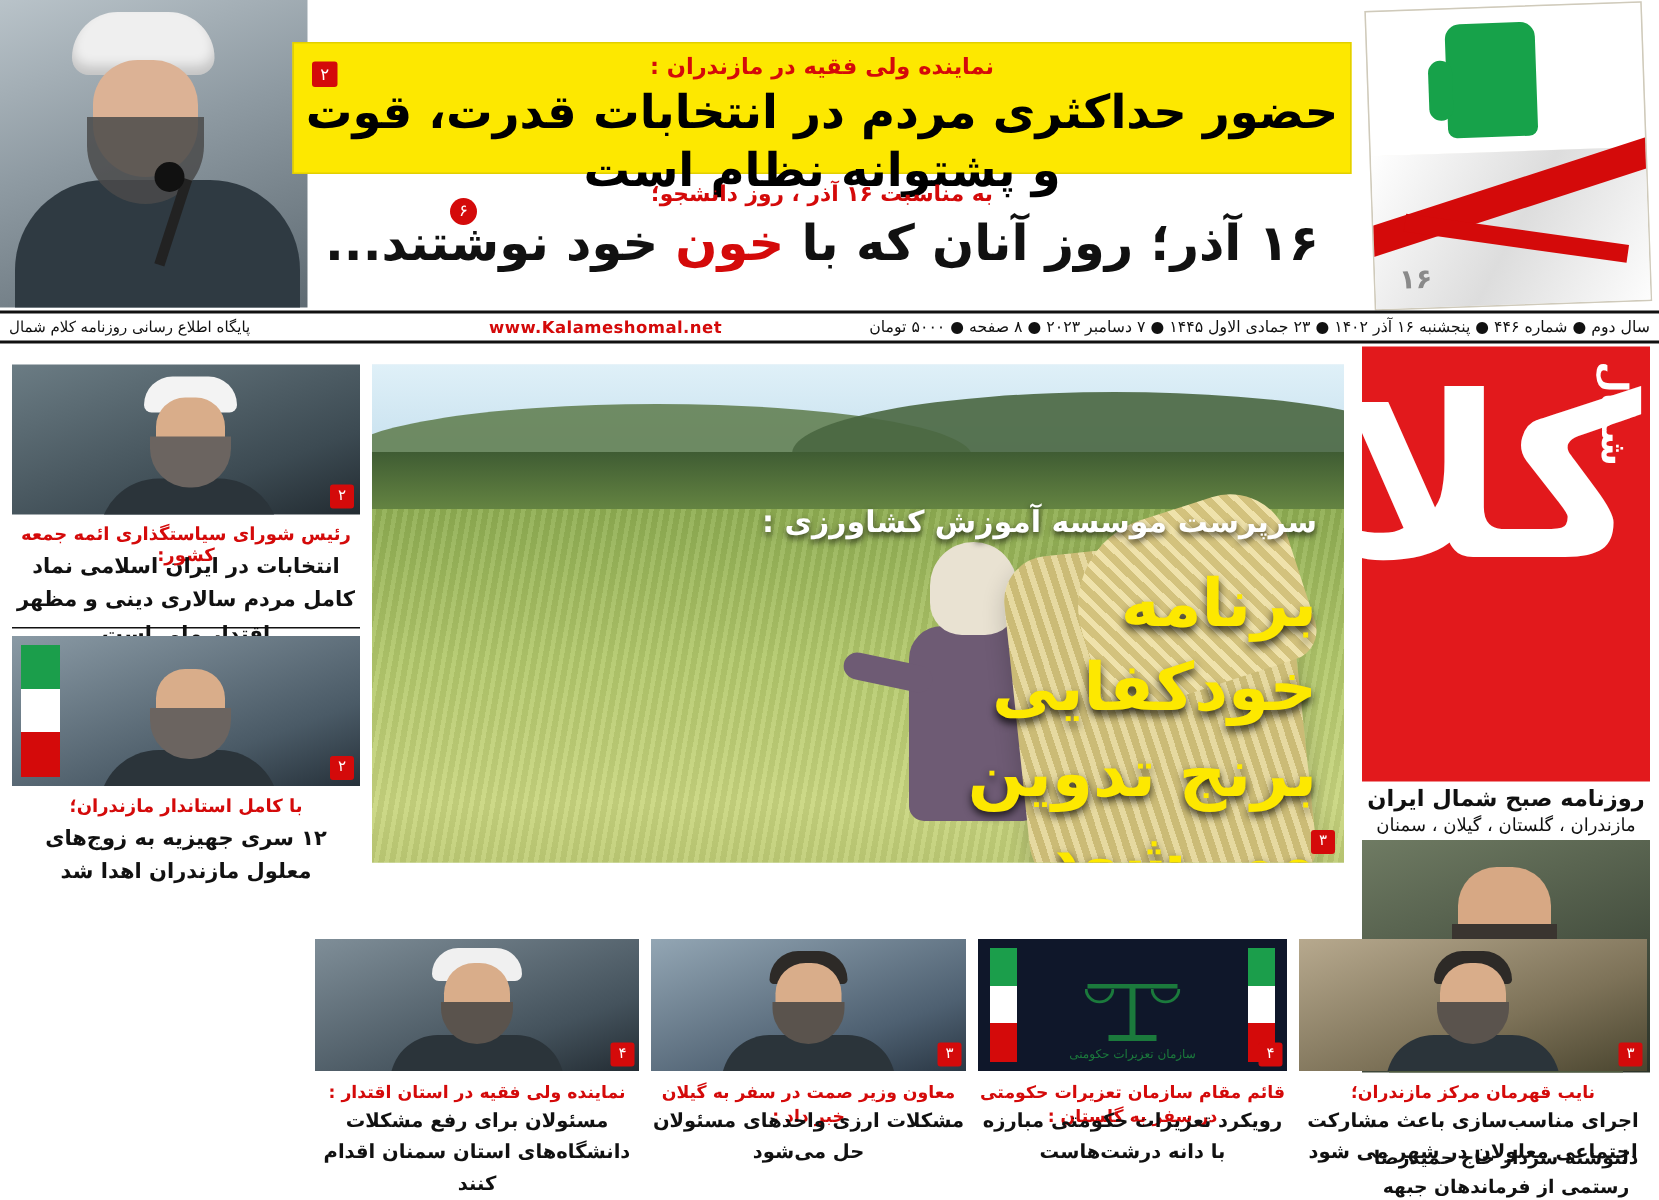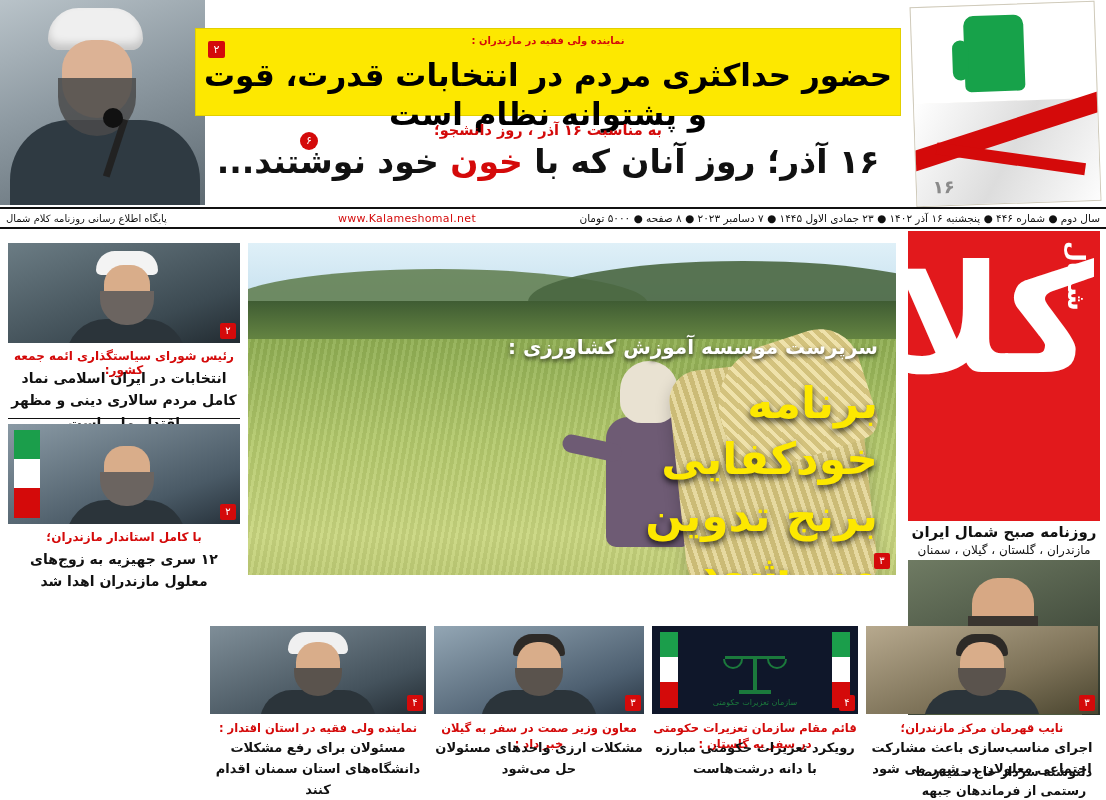--- a/index.html
+++ b/index.html
@@ -53,21 +53,21 @@
 
   .yellow-band {
     position: absolute; right: 205px; top: 28px;
     width: 706px; height: 88px;
     background: #fde800;
     border: 1px solid #e2cf00;
   }
   .yellow-kicker {
     position: absolute; top: 6px; right: 0; left: 0;
     text-align: center;
-    color: #d40a0a; font-size: 10px; font-weight: bold;
+    color: #d40a0a; font-size: 15px; font-weight: bold;
     letter-spacing: 0;
   }
   .yellow-head {
     position: absolute; top: 27px; right: 0; left: 0;
     text-align: center;
     color: #000; font-size: 31px; font-weight: bold;
     line-height: 1.25;
   }
   .badge-sq {
     position: absolute;
@@ -141,21 +141,21 @@
   .info-bar {
     position: absolute; left: 0; top: 207px; width: 1106px; height: 22px;
     background: #ffffff; border-top: 2px solid #111; border-bottom: 2px solid #111;
   }
   .info-left {
     position: absolute; right: 6px; top: 3px;
     font-size: 10.5px; color: #111; white-space: nowrap;
   }
   .info-site {
     position: absolute; left: 326px; top: 3px;
-    font-size: 11px; color: #d40a0a; font-weight: normal; letter-spacing: .3px; margin-left: 12px;
+    font-size: 11px; color: #d40a0a; font-weight: bold; letter-spacing: .3px;
   }
   .info-right {
     position: absolute; left: 6px; top: 4px;
     font-size: 10px; color: #111;
   }
 
   
   .logo-col {
     position: absolute; right: 0; top: 231px; width: 204px; height: 330px;
   }

